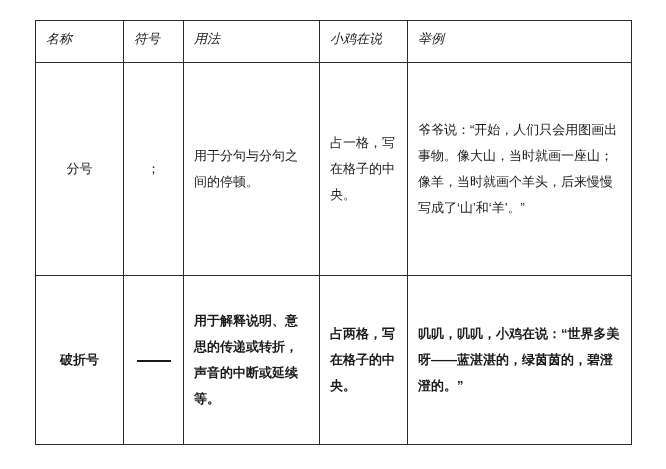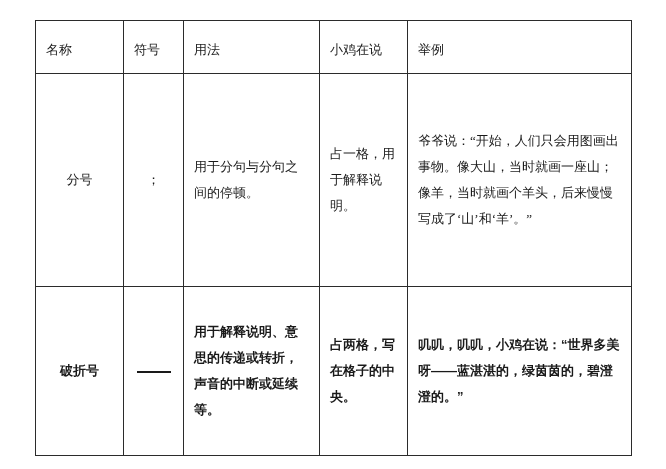--- a/index.html
+++ b/index.html
@@ -39,43 +39,44 @@
   }
   
   col.c-name { width: 88px; }
   col.c-sym  { width: 60px; }
   col.c-use  { width: 136px; }
   col.c-grid { width: 88px; }
   col.c-ex   { width: 224px; }
 
   tr.head td {
     height: 34px;
-    padding-top: 12px;
+    padding-top: 1px;
     padding-bottom: 6px;
     line-height: 1.4;
     vertical-align: middle;
+    font-style: italic;
   }
   td.name-cell {
     text-align: center;
     vertical-align: middle;
   }
   td.sym-cell {
     text-align: center;
     vertical-align: middle;
     font-size: 14px;
   }
   td.sym-cell.dash {
     font-size: 13px;
     letter-spacing: -1px;
   }
   td.use-cell, td.grid-cell, td.ex-cell {
     vertical-align: top;
     line-height: 2.05;
   }
-  tr.row-semicolon td { height: 196px; font-family: Liberation Serif, serif; }
+  tr.row-semicolon td { height: 196px; }
   tr.row-dash td { height: 152px; font-weight: bold; }
 
   .dash-glyph {
     display: inline-block;
     width: 34px;
     height: 0;
     border-top: 2px solid #1a1a1a;
     vertical-align: middle;
   }
 </style>
@@ -96,21 +97,21 @@
         <td>名称</td>
         <td>符号</td>
         <td>用法</td>
         <td>小鸡在说</td>
         <td>举例</td>
       </tr>
       <tr class="row-semicolon">
         <td class="name-cell">分号</td>
         <td class="sym-cell">；</td>
         <td class="use-cell">用于分句与分句之间的停顿。</td>
-        <td class="grid-cell">占一格，用于解释说明。</td>
+        <td class="grid-cell">占一格，写在格子的中央。</td>
         <td class="ex-cell">爷爷说：“开始，人们只会用图画出事物。像大山，当时就画一座山；像羊，当时就画个羊头，后来慢慢写成了‘山’和‘羊’。”</td>
       </tr>
       <tr class="row-dash">
         <td class="name-cell">破折号</td>
         <td class="sym-cell dash">
           <span class="dash-glyph"></span>
         </td>
         <td class="use-cell">用于解释说明、意思的传递或转折，声音的中断或延续等。</td>
         <td class="grid-cell">占两格，写在格子的中央。</td>
         <td class="ex-cell">叽叽，叽叽，小鸡在说：“世界多美呀——蓝湛湛的，绿茵茵的，碧澄澄的。”</td>

